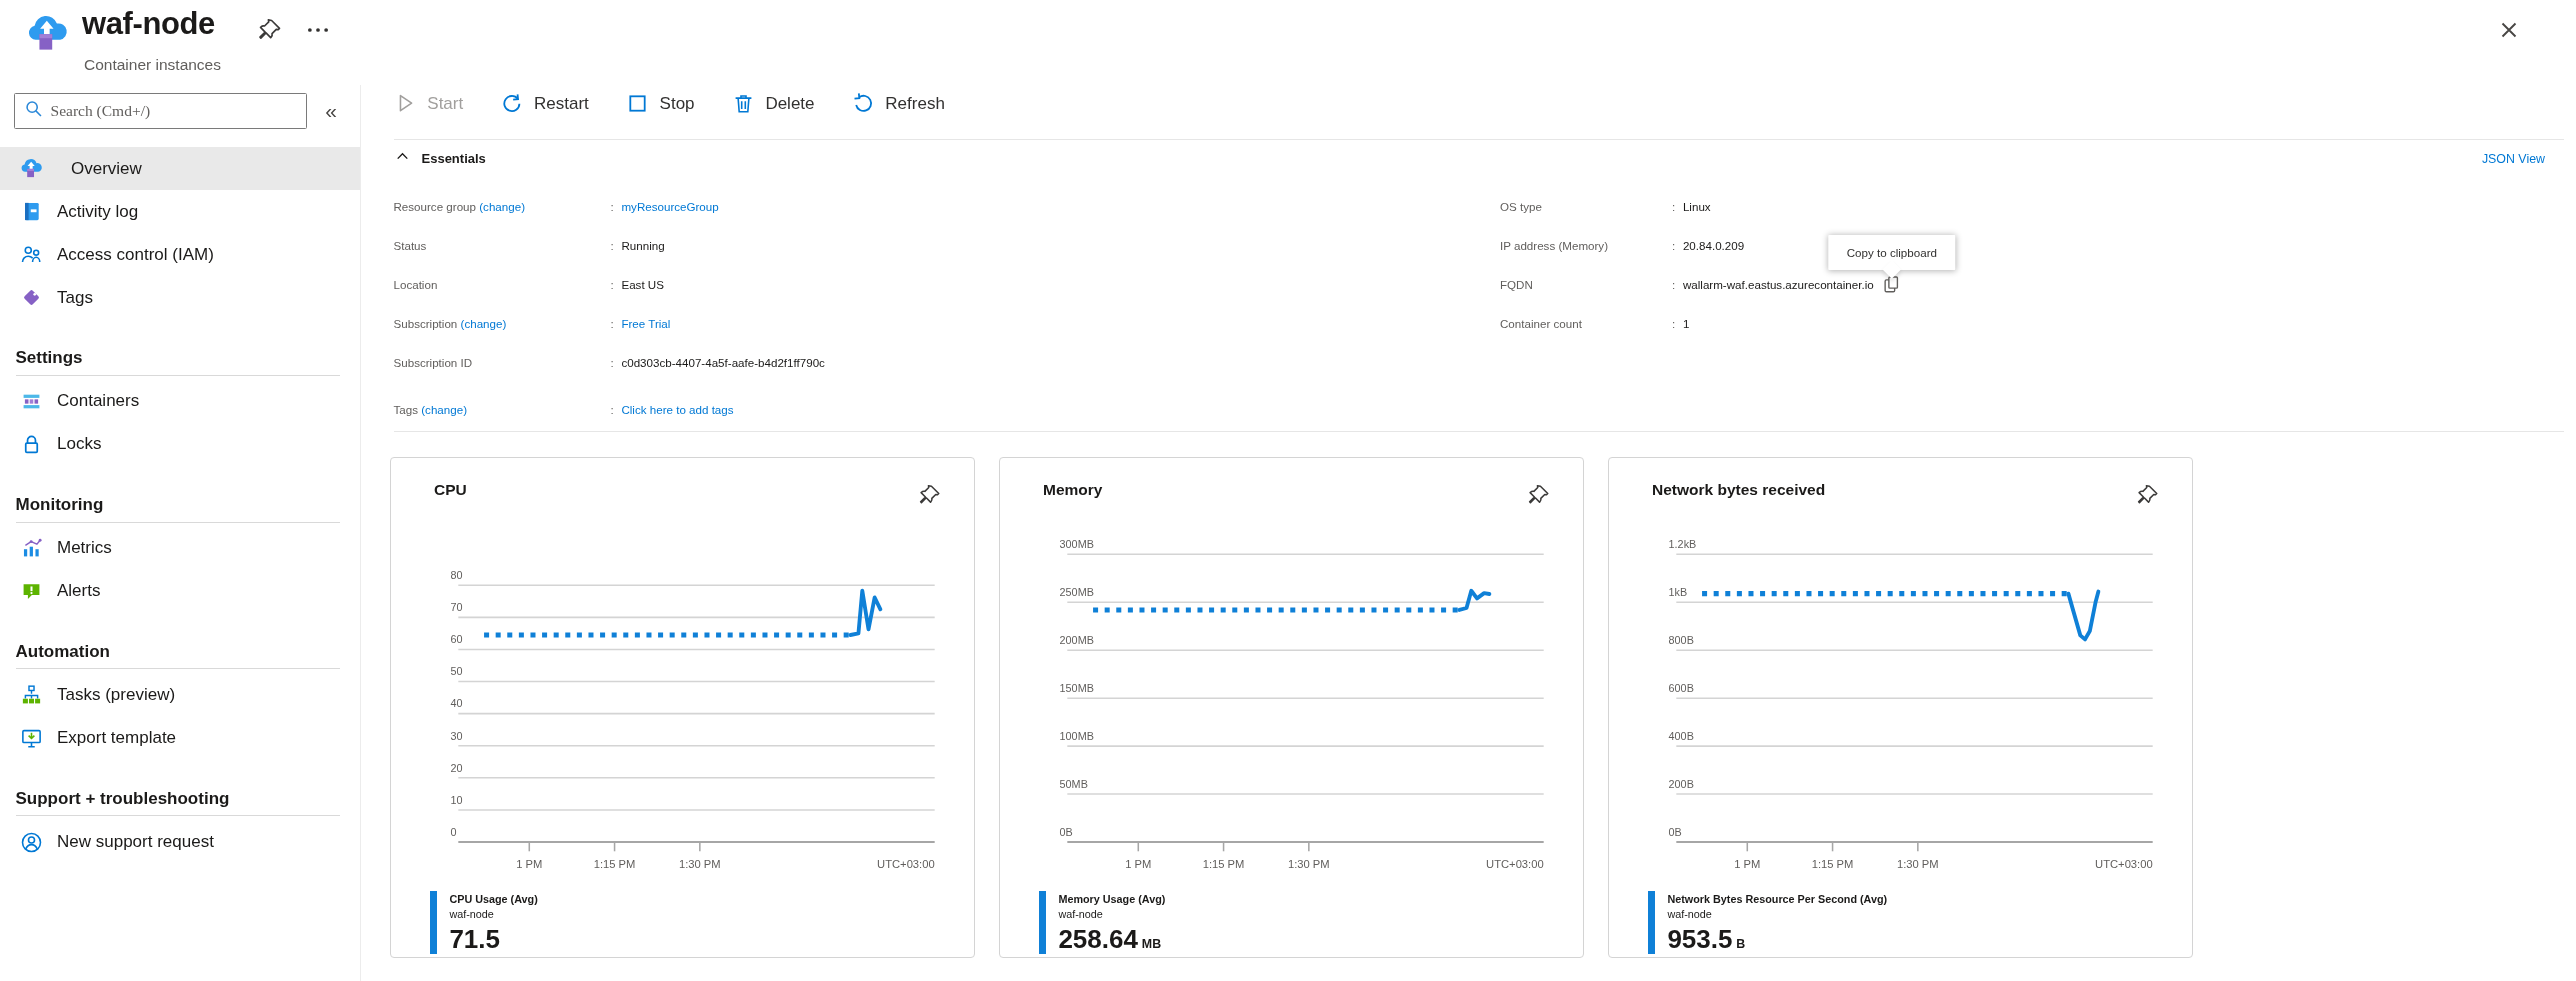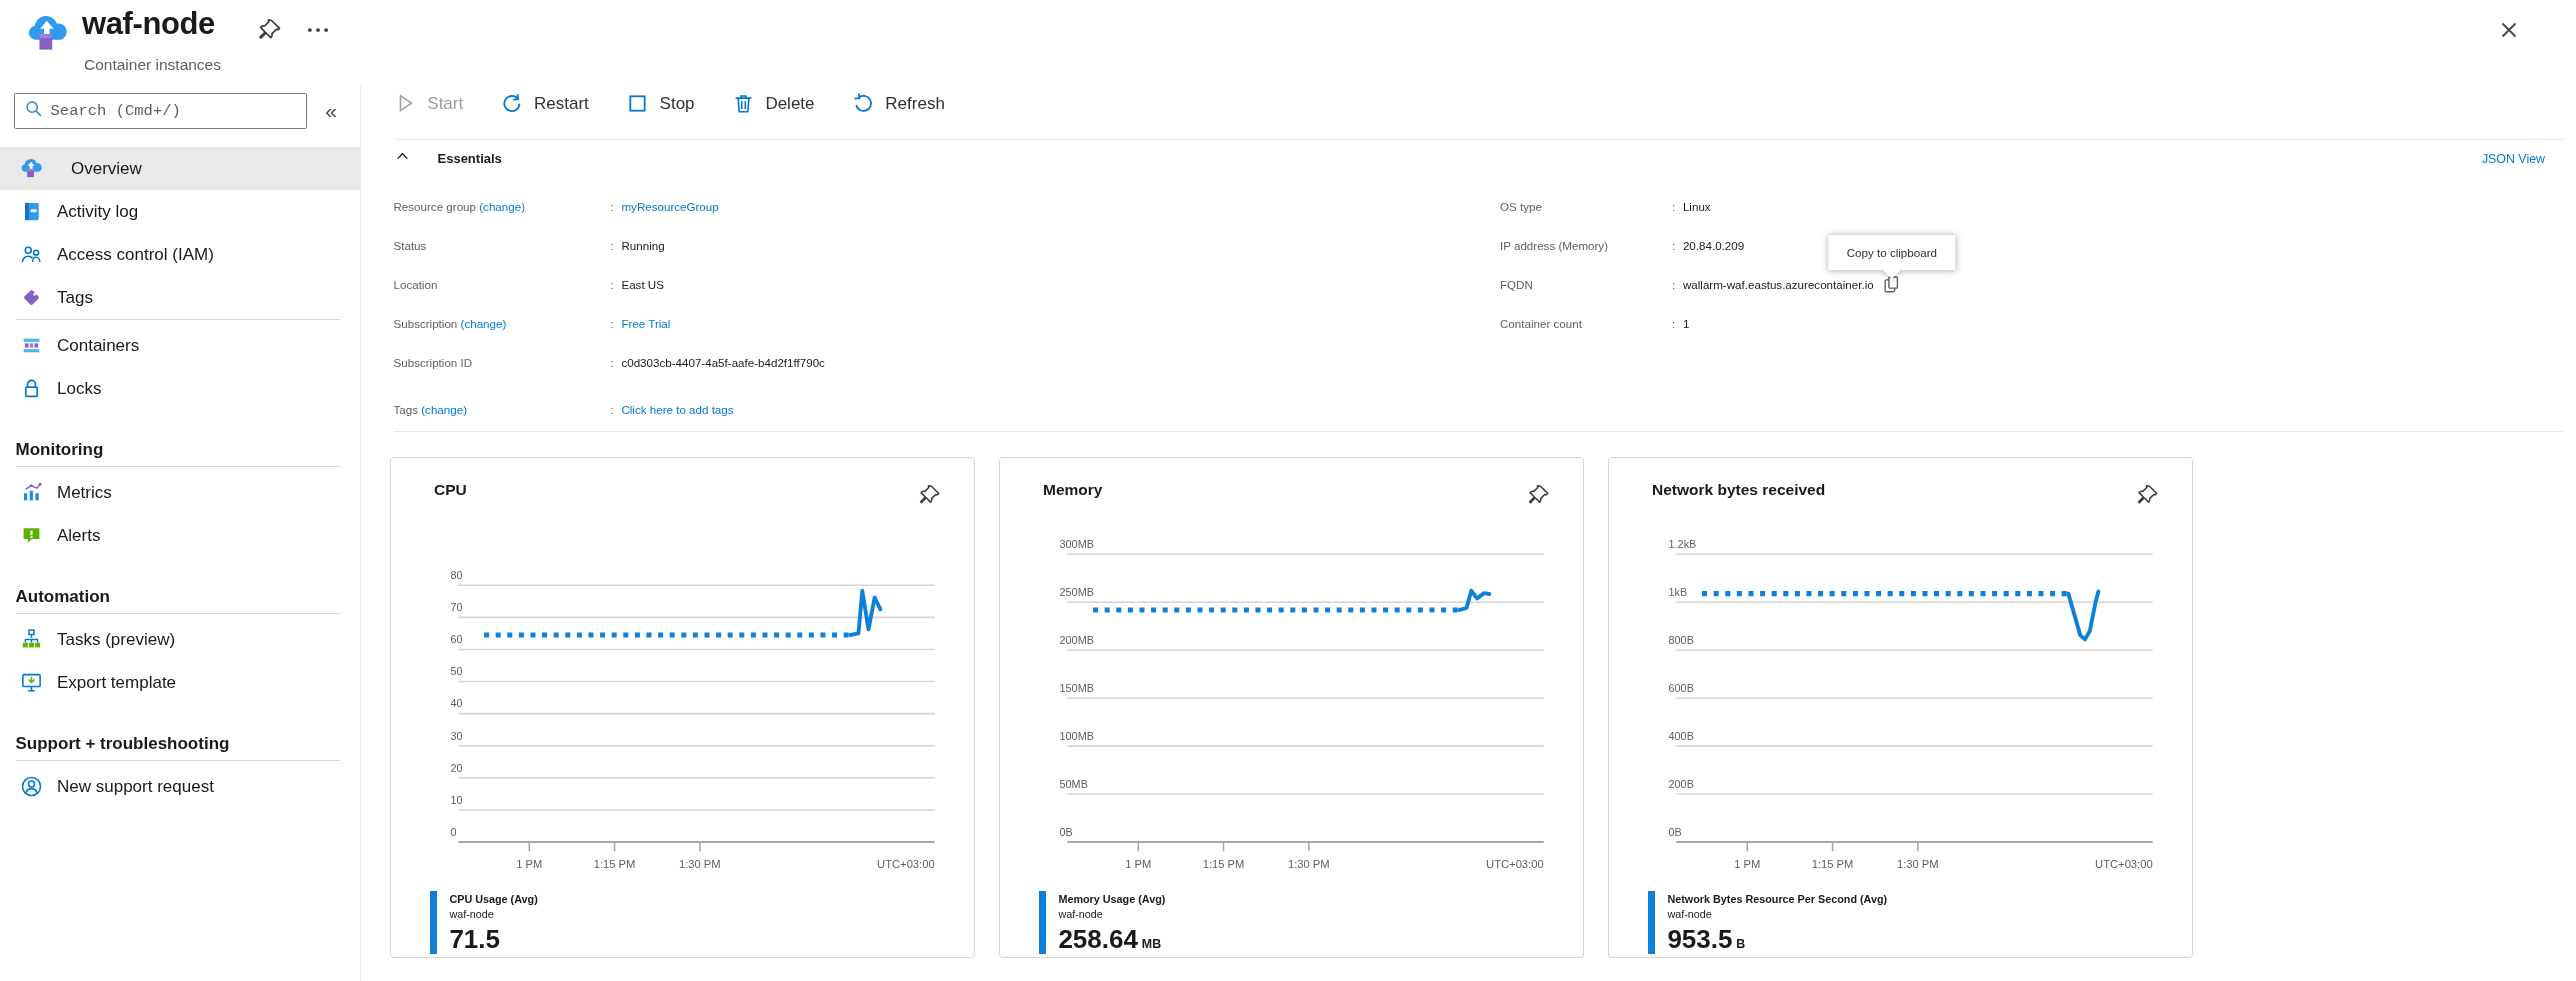--- a/index.html
+++ b/index.html
@@ -19,38 +19,38 @@
   .page-title { position:absolute; left:82px; top:6.2px; margin:0; font-size:31px; font-weight:700; color:#1b1a19; letter-spacing:-0.4px; }
   .title-pin { position:absolute; left:255px; top:17px; }
   .title-ellipsis { position:absolute; left:305px; top:17px; }
   .page-subtitle { position:absolute; left:84px; top:56px; font-size:15.5px; color:#605e5c; }
   .close-btn { position:absolute; right:54px; top:17px; }
 
   
   .sidebar { position:absolute; left:0; top:85px; width:361px; height:896px; background:#fff; border-right:0.8px solid #ececec; }
   .search-box { position:absolute; left:14px; top:7.7px; width:293px; height:36px; border:0.8px solid #7a7a7a; border-radius:1.5px; display:flex; align-items:center; background:#fff; }
   .search-box svg { margin-left:7.7px; flex:none; }
-  .search-box input { border:none; outline:none; flex:1; font-size:15.5px; color:#323130; padding:0 6.2px; font-family:Liberation Mono, monospace; background:transparent; }
+  .search-box input { border:none; outline:none; flex:1; font-size:15.5px; color:#323130; padding:0 6.2px; font-family:Liberation Serif, serif; background:transparent; }
   .search-box input::placeholder { color:#605e5c; }
   .collapse-btn { position:absolute; left:314px; top:9.3px; width:34px; height:34px; font-size:21px; color:#484644; display:flex; align-items:center; justify-content:center; }
   .nav { position:absolute; left:0; top:62px; width:360px; }
   .nav-item { height:43px; display:flex; align-items:center; padding-left:20px; gap:14px; font-size:17px; color:#1b1a19; cursor:pointer; }
   .nav-item.selected { background:#e9e9e9;gap:28px; }
   .nav-item .lbl { white-space:nowrap; }
   .nav-section-header { margin-top:21.7px; padding:7.7px 0 6.2px 15.5px; font-size:17px; font-weight:700; color:#1b1a19; }
   .nav-divider { height:0.8px; background:#d9d9d9; margin:0 20px 4.6px 15.5px; }
 
   
   .content { position:absolute; left:361px; top:85px; right:0; bottom:0; }
   .toolbar { position:absolute; left:32.5px; top:0; height:37px; display:flex; align-items:center; gap:37px; }
   .tb-btn { display:flex; align-items:center; gap:10.8px; font-size:17px; color:#323130; }
   .tb-btn.disabled { color:#a19f9d; cursor:default; }
   .toolbar-divider { position:absolute; left:32.5px; right:12.4px; top:54px; height:0.8px; background:#e6e6e6; }
 
-  .ess-header { position:absolute; left:32.5px; top:63px; display:flex; align-items:center; gap:27px; font-size:13px; font-weight:700; color:#1b1a19; cursor:pointer; }
+  .ess-header { position:absolute; left:32.5px; top:63px; display:flex; align-items:center; gap:11px; font-size:13px; font-weight:700; color:#1b1a19; cursor:pointer; }
   .json-view { position:absolute; right:31px; top:67px; font-size:12.4px; color:#0078d4; }
 
   .ess-col { position:absolute; top:102px; font-size:11.6px; }
   .ess-col.left { left:32.5px; }
   .ess-col.right { left:1139px; }
   .ess-row { height:39px; display:flex; align-items:center; }
   .ess-row.gap { margin-top:7.7px; }
   .ess-label { color:#605e5c; width:217px; flex:none; white-space:nowrap; }
   .ess-col.right .ess-label { width:172px; }
   .ess-colon { color:#605e5c; margin-right:7.7px; }
@@ -143,20 +143,21 @@
           </svg>
           <span class="lbl">Access control (IAM)</span>
         </div>
         <div class="nav-item">
           <svg width="23" height="23" viewBox="0 0 32 32">
             <rect x="8" y="8" width="16" height="16" rx="2.5" transform="rotate(45 16 16)" fill="#8661c5"></rect>
             <circle cx="20.5" cy="11.5" r="1.9" fill="#ffffff"></circle>
           </svg>
           <span class="lbl">Tags</span>
         </div>
+        <div class="nav-section-header">Settings</div>
         <div class="nav-divider"></div>
         <div class="nav-item">
           <svg width="23" height="23" viewBox="0 0 32 32">
             <rect x="5" y="6.5" width="22" height="4.5" fill="#4db8e8"></rect>
             <rect x="5" y="21" width="22" height="4.5" fill="#4db8e8"></rect>
             <rect x="6.8" y="13" width="5" height="6" fill="#8661c5"></rect>
             <rect x="13.5" y="13" width="5" height="6" fill="#a27fd6"></rect>
             <rect x="20.2" y="13" width="5" height="6" fill="#8661c5"></rect>
           </svg>
           <span class="lbl">Containers</span>

